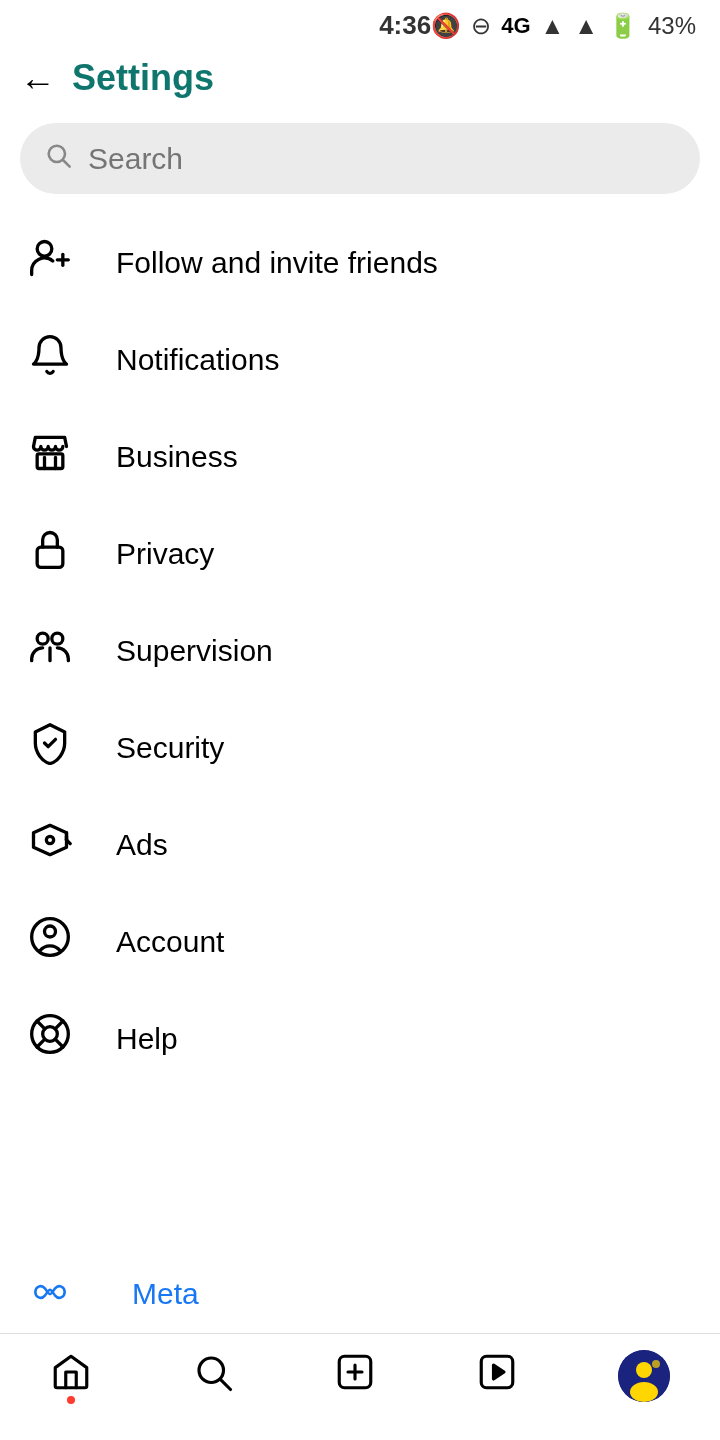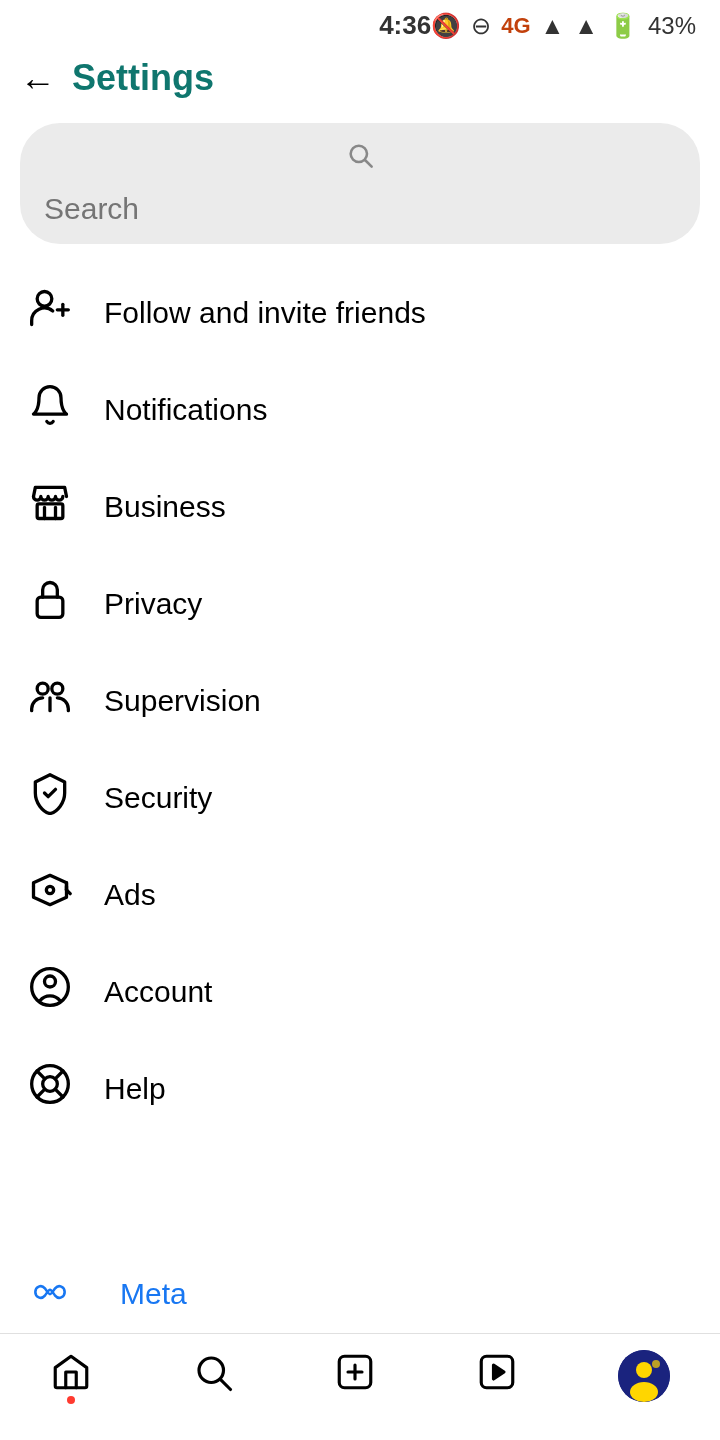--- a/index.html
+++ b/index.html
@@ -53,21 +53,20 @@
 
     
     .search-bar {
       margin: 8px 20px 20px 20px;
       background: #ebebeb;
       border-radius: 40px;
       display: flex;
       align-items: center;
       padding: 18px 24px;
       gap: 16px;
-      flex-direction: column;
     }
     .search-icon-wrap {
       color: #888;
       font-size: 28px;
     }
     .search-input {
       background: transparent;
       border: none;
       outline: none;
       font-size: 30px;
@@ -91,20 +90,21 @@
       font-size: 38px;
       width: 52px;
       text-align: center;
       flex-shrink: 0;
       color: #000;
     }
     .menu-item-label {
       font-size: 30px;
       font-weight: 400;
       color: #000;
+      margin-left: 12px;
     }
 
     
     .meta-partial {
       display: flex;
       align-items: center;
       gap: 44px;
       padding: 22px 24px;
       overflow: hidden;
     }
@@ -163,21 +163,21 @@
 <body>
 
 <div class="status-bar">
   <span class="status-left">4:36</span>
   <div class="status-right">
 
     <span>🔕</span>
 
     <span>⊖</span>
 
-    <span style="font-size:22px;font-weight:700;color:#c2410c;">4G</span>
+    <span style="font-size:22px;font-weight:700;color:#000000;">4G</span>
 
     <span>▲</span>
     <span>▲</span>
 
     <span>🔋</span>
     <span>43%</span>
   </div>
 </div>
 
 <div class="top-bar">

